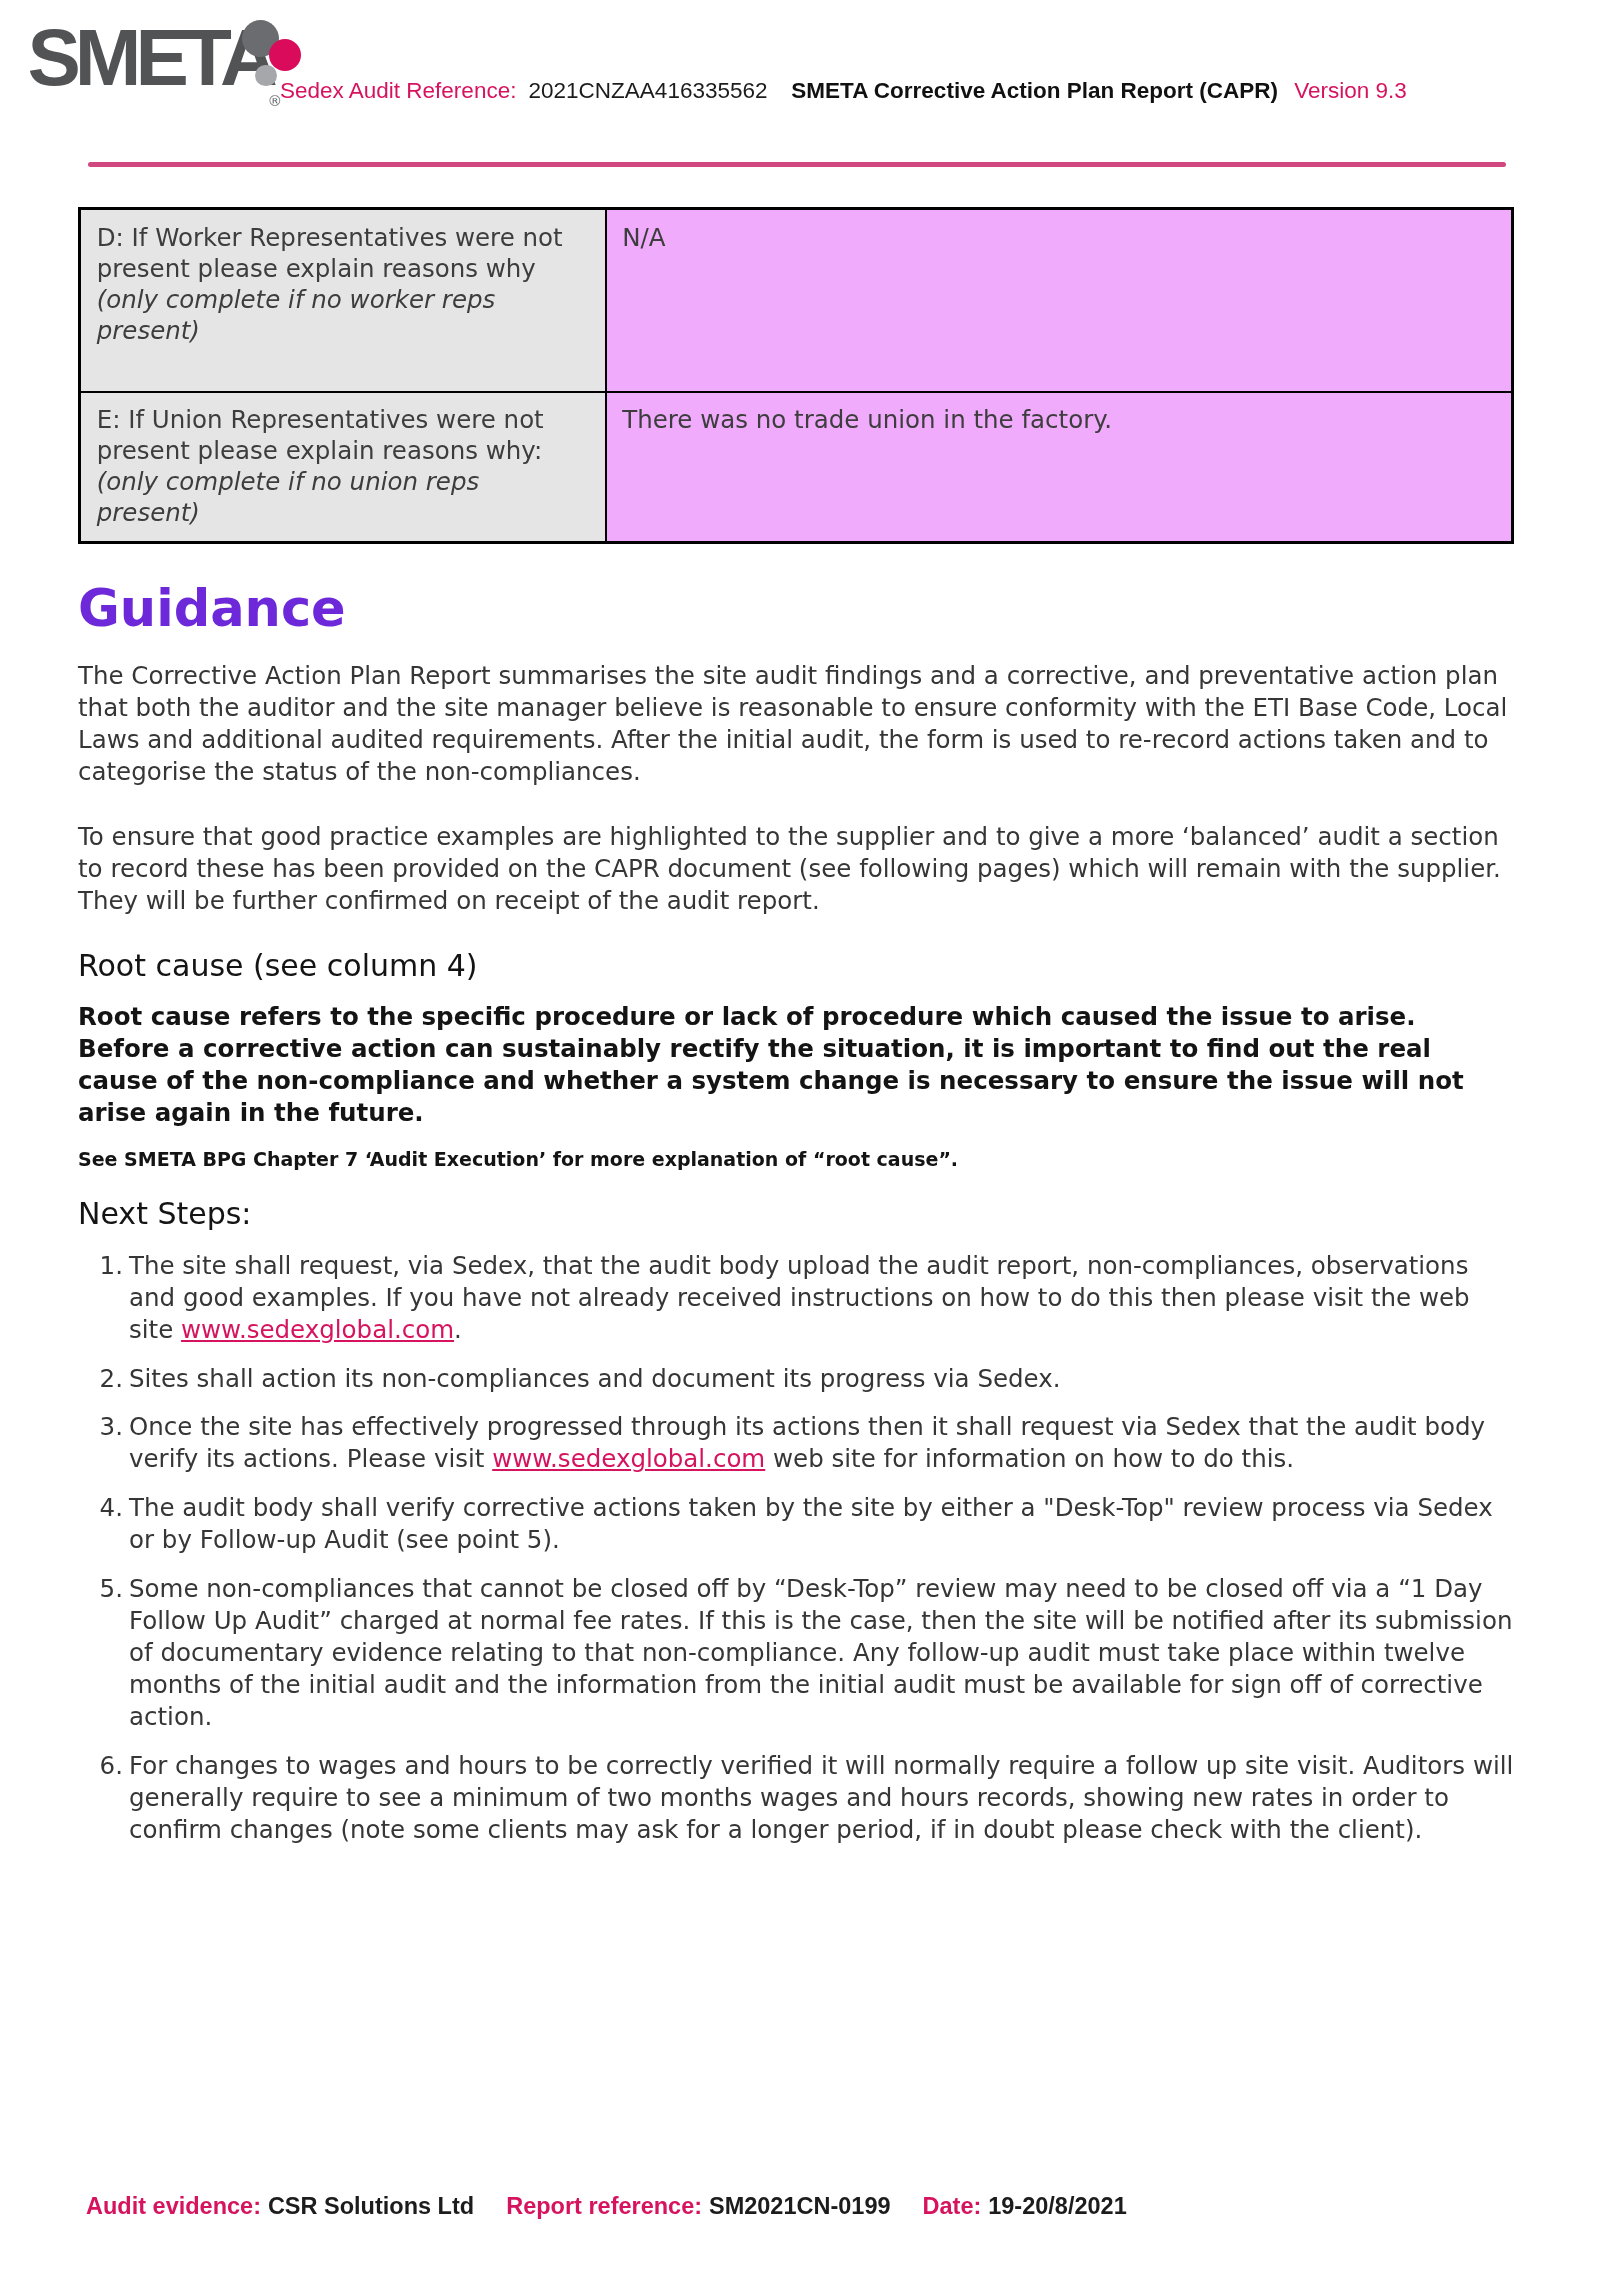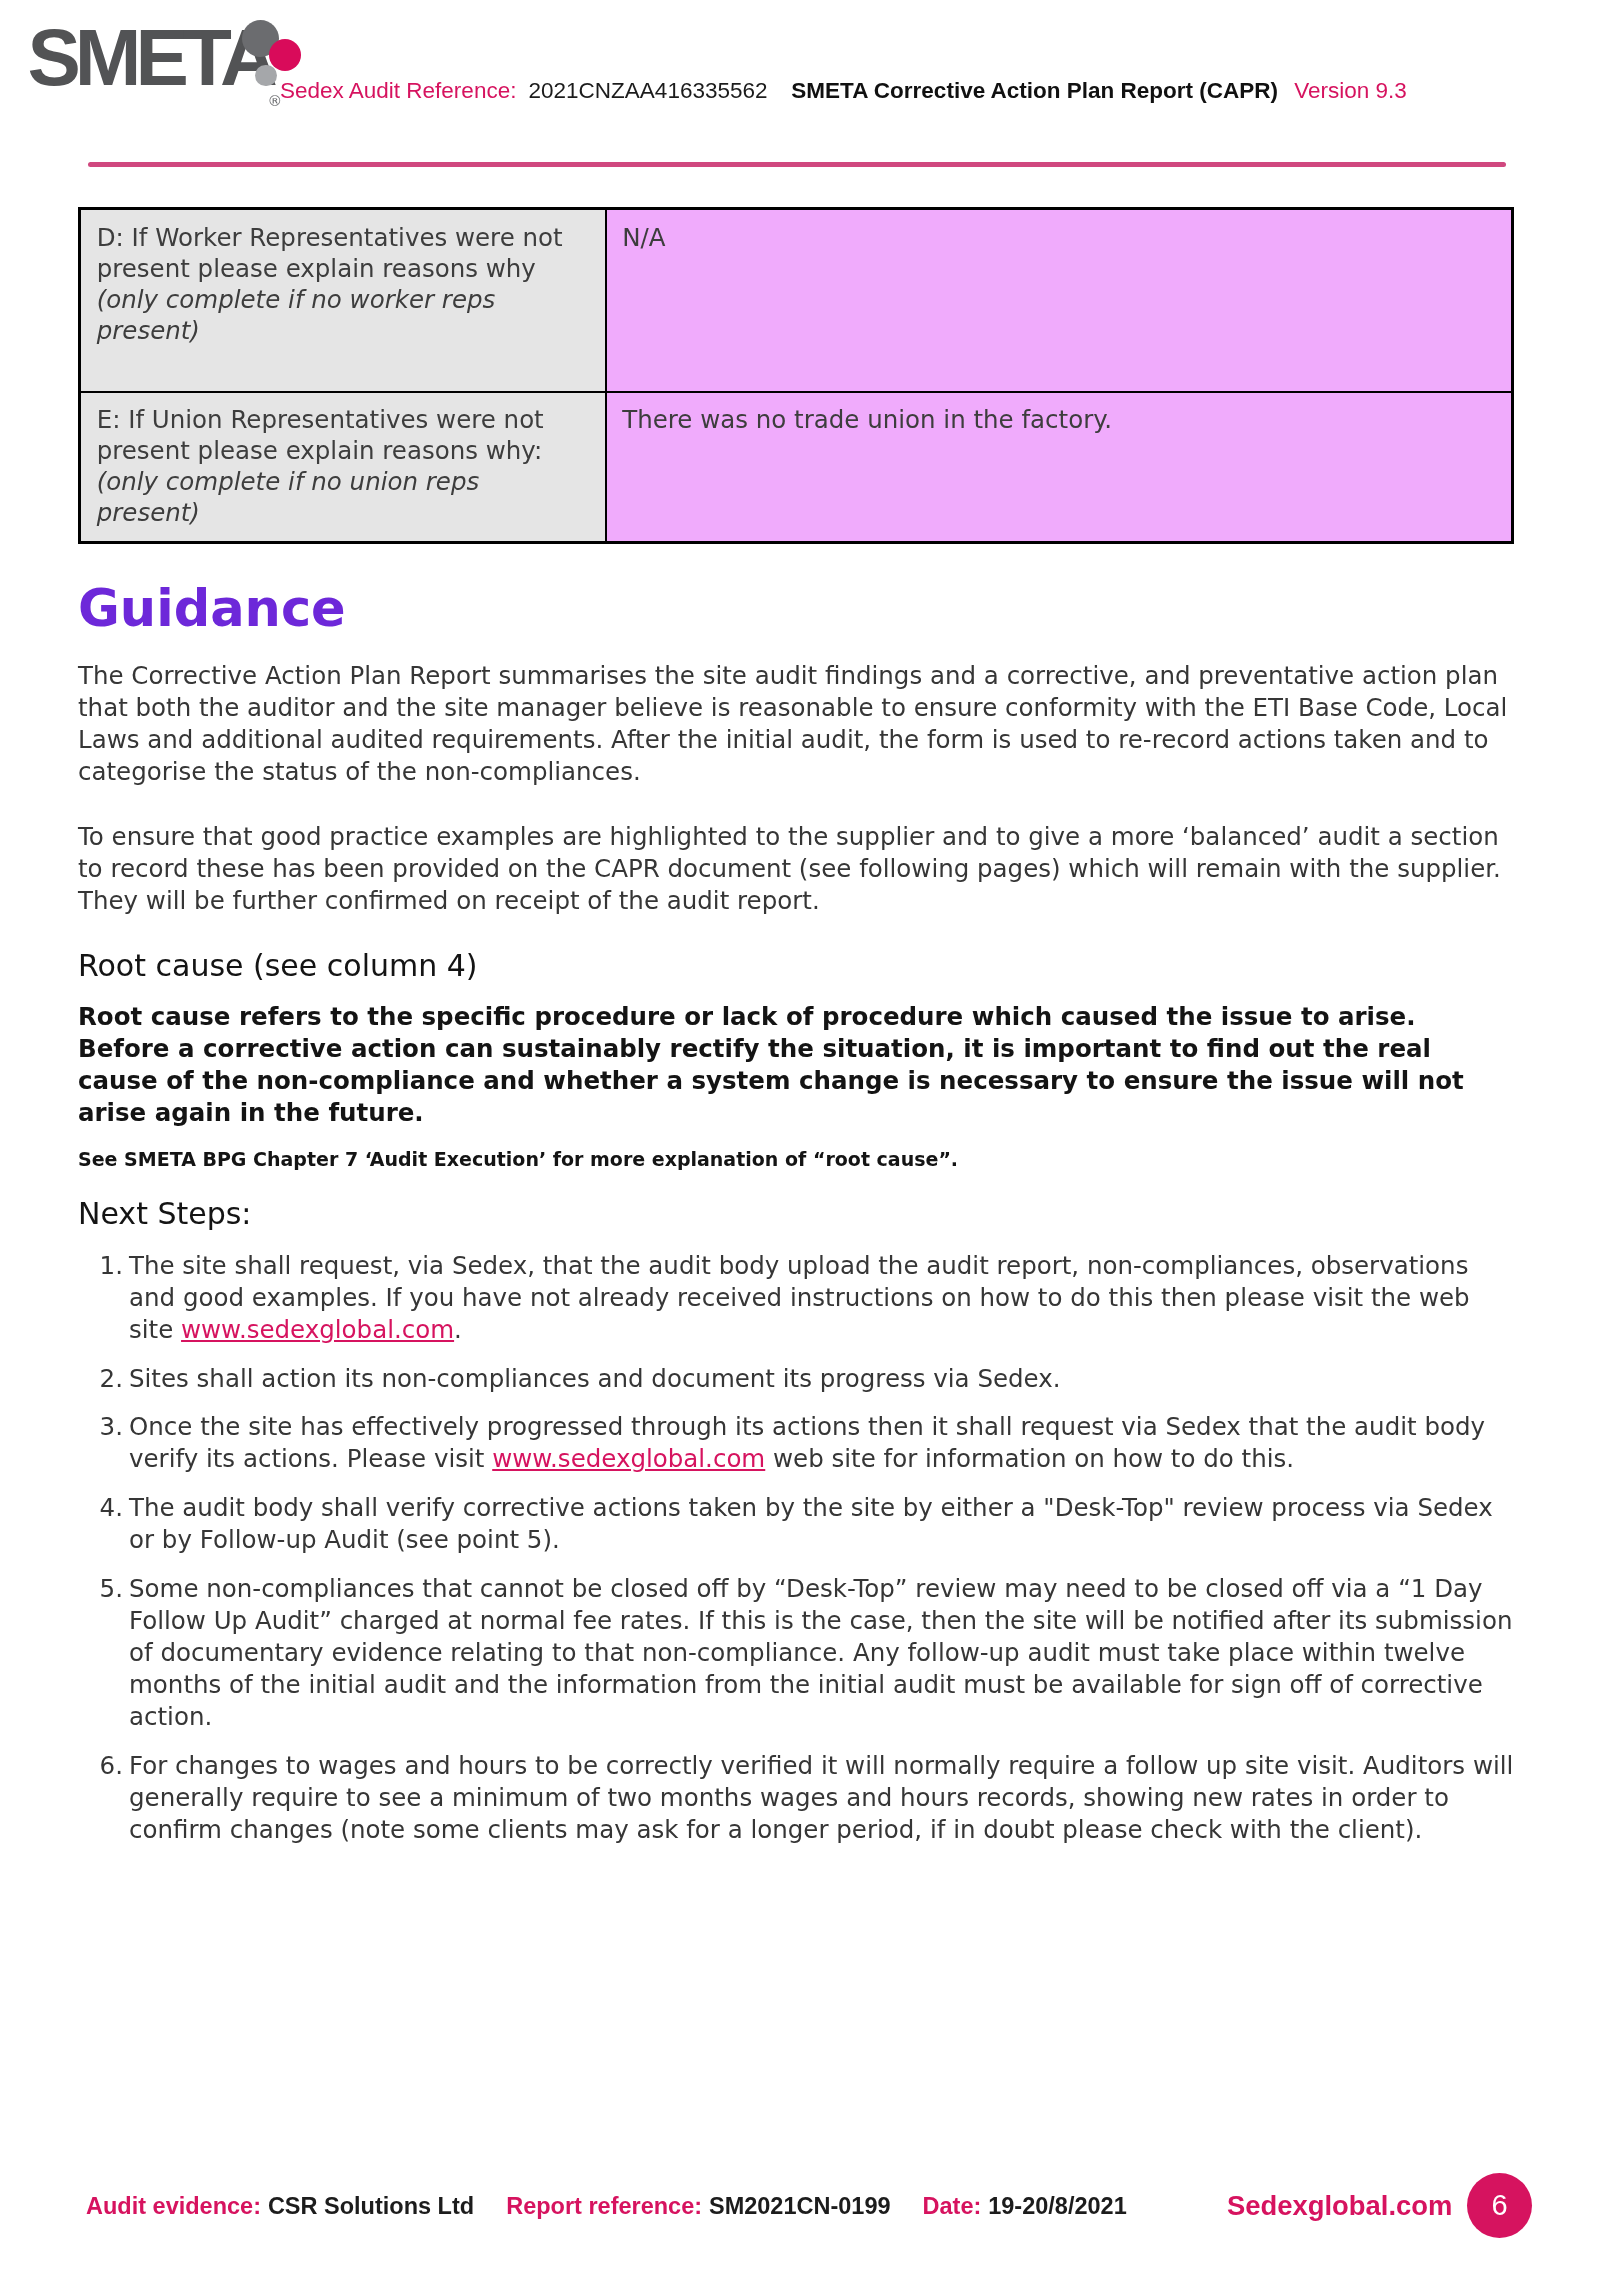--- a/index.html
+++ b/index.html
@@ -175,21 +175,15 @@
       </div>
 
   </div>
 
   <div class="footer-left">
     <span class="fgroup"><span class="flabel">Audit evidence:</span><span class="fvalue">CSR Solutions Ltd</span></span>
     <span class="fgroup"><span class="flabel">Report reference:</span><span class="fvalue">SM2021CN-0199</span></span>
     <span class="fgroup"><span class="flabel">Date:</span><span class="fvalue">19-20/8/2021</span></span>
   </div>
 
-  <div class="footer-right">
-    <span class="site-name">Sedexglobal.com</span>
-    <span class="page-circle">
-        <span>6</span>
-      </span>
-  </div>
 
 </div>
 
 
 </body></html>

